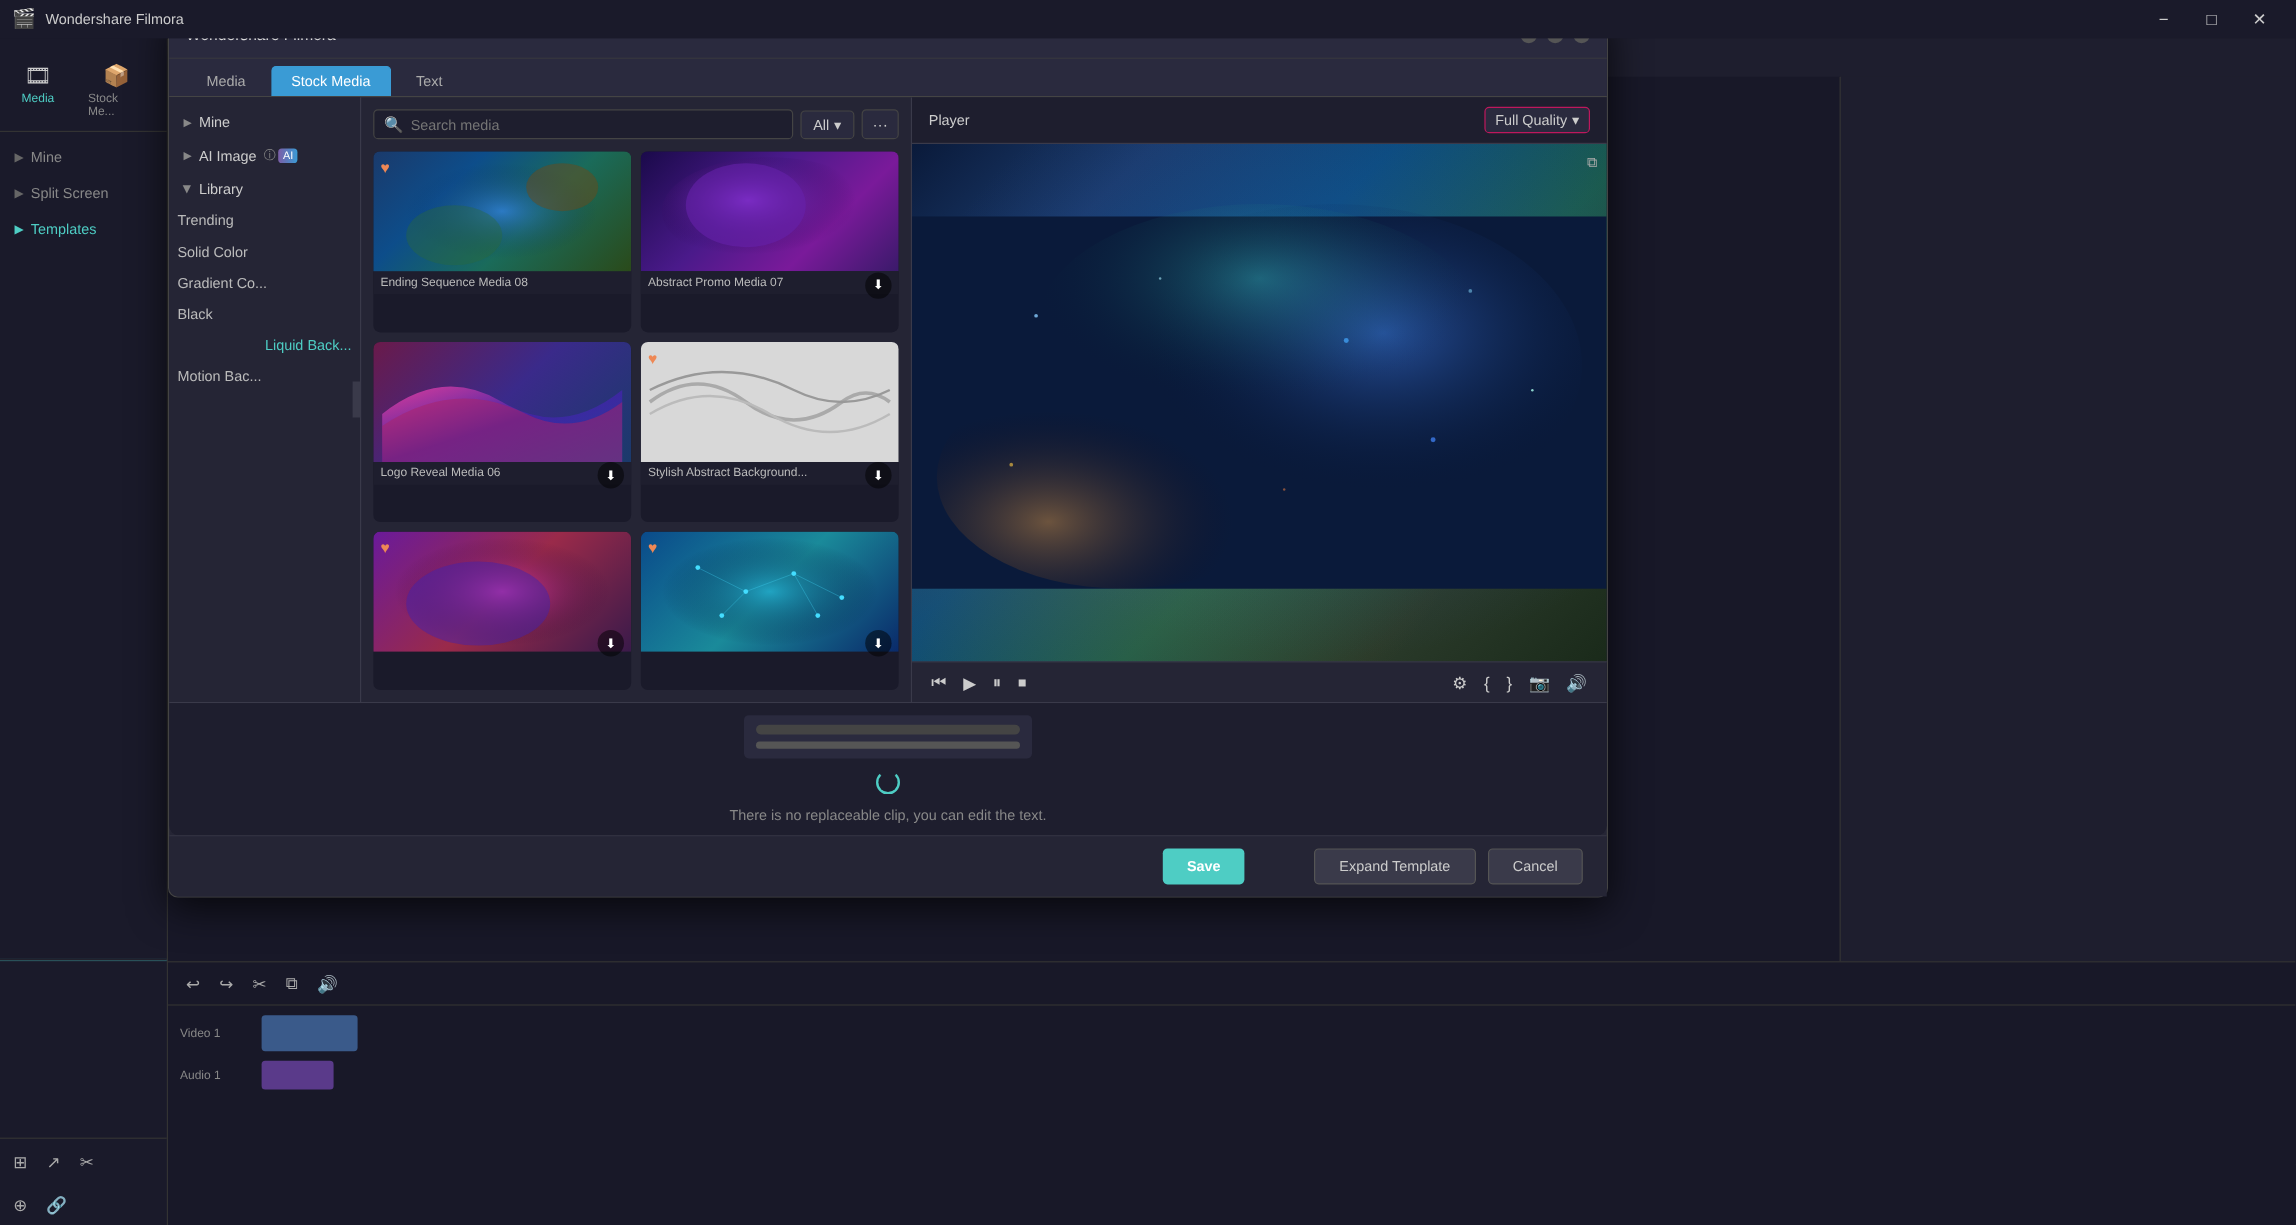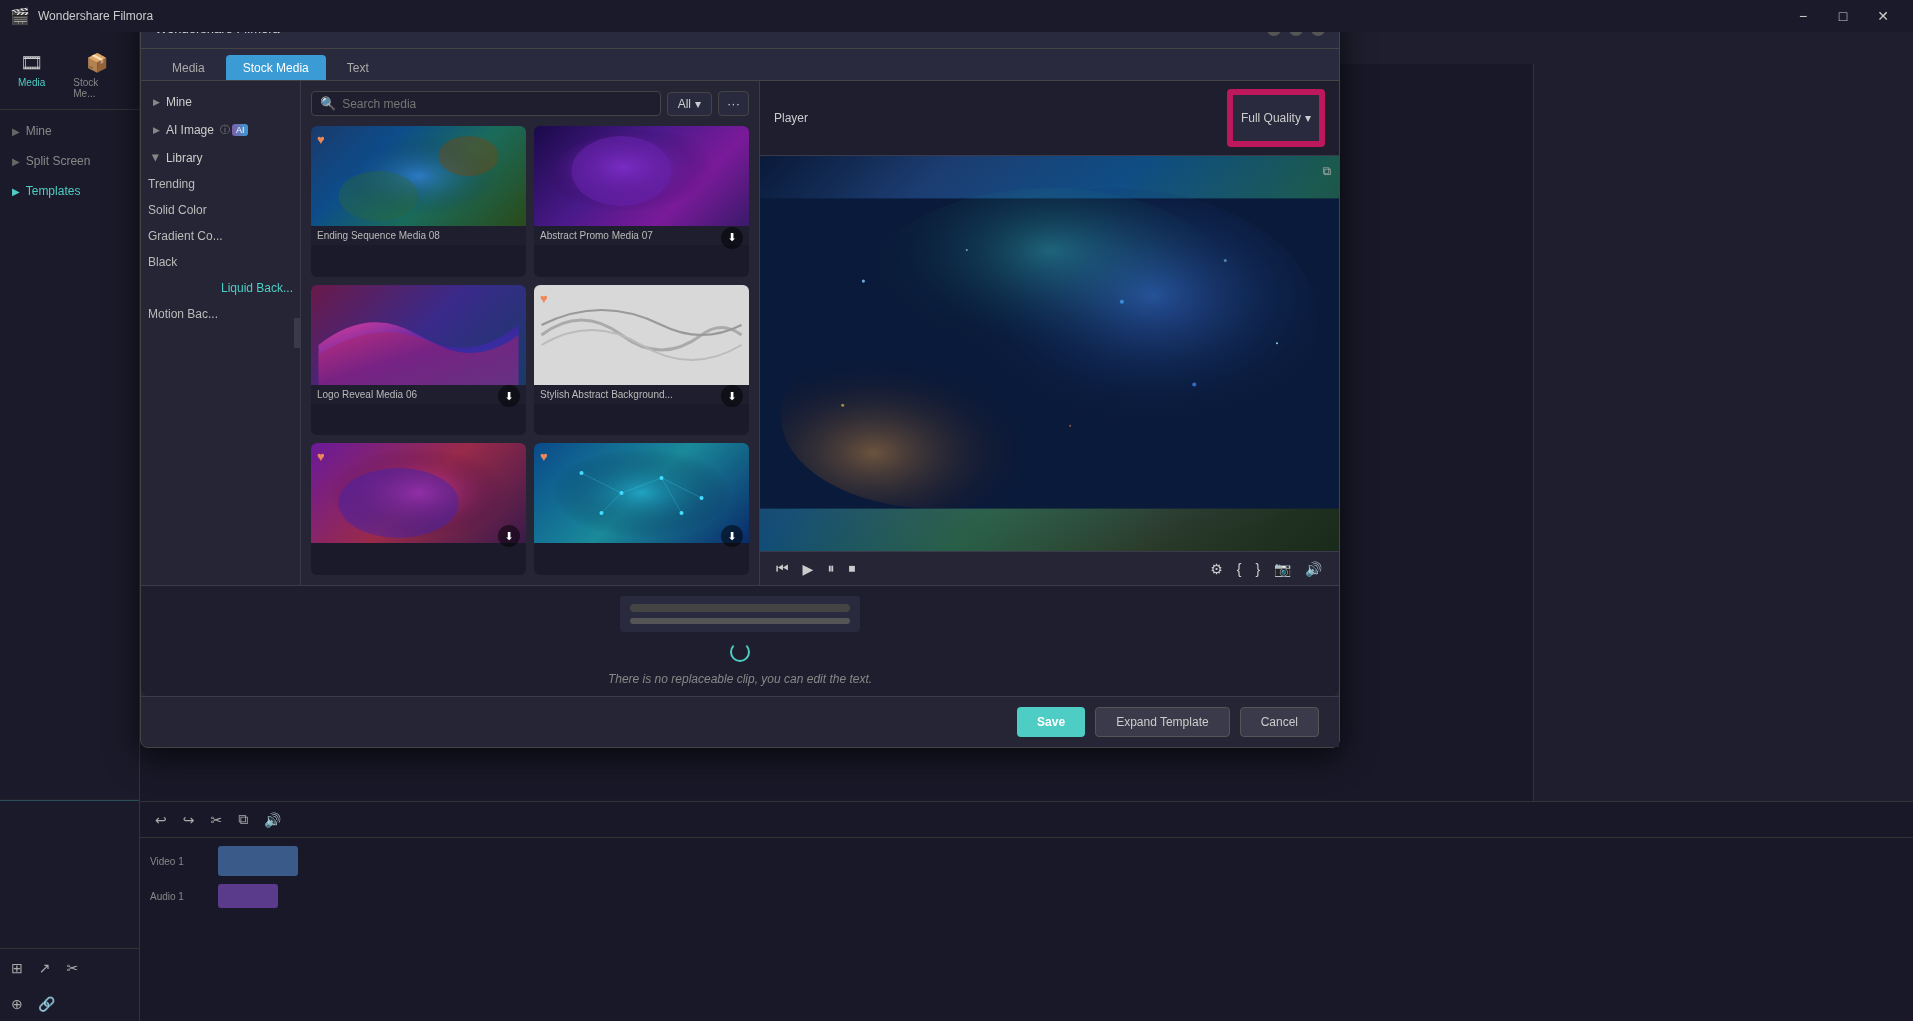--- a/index.html
+++ b/index.html
@@ -303,23 +303,23 @@
       justify-content: space-between;
       padding: 8px 14px;
       border-bottom: 1px solid #3a3a4a;
     }
     .player-label {
       font-size: 12px;
       color: #ccc;
     }
     .quality-select {
       background: #2a2a3e;
-      border: 6px solid #be185d;
+      border: 1px solid #be185d;
       border-radius: 4px;
-      padding: 16px 8px;
+      padding: 3px 8px;
       color: #ccc;
       font-size: 12px;
       cursor: pointer;
       display: flex; align-items: center; gap: 4px;
     }
     .player-video {
       flex: 1;
       background: linear-gradient(135deg, #0a1a3a 0%, #1a3a6b 20%, #0a4a7a 40%, #1a5a4a 60%, #2a3a2a 80%, #1a2a1a 100%);
       position: relative;
       overflow: hidden;
@@ -393,21 +393,20 @@
     
     .dialog-bottom {
       border-top: 1px solid #3a3a4a;
       padding: 10px;
       display: flex;
       flex-direction: column;
       align-items: center;
       gap: 10px;
       background: #1e1e2e;
       border-radius: 0 0 8px 8px;
-      font-style: italic;
     }
     .timeline-preview {
       width: 240px;
       height: 36px;
       background: #2a2a3e;
       border-radius: 4px;
       position: relative;
       overflow: hidden;
     }
     .timeline-bar {
@@ -460,20 +459,21 @@
     }
     .btn-save {
       background: #4ecdc4;
       color: #fff;
       font-weight: 600;
     }
     .btn-expand {
       background: #3a3a4a;
       color: #ccc;
       border: 1px solid #555;
+      margin-left: 48px;
     }
     .btn-cancel {
       background: #3a3a4a;
       color: #ccc;
       border: 1px solid #555;
     }
 
     
     .left-panel {
       position: absolute;

